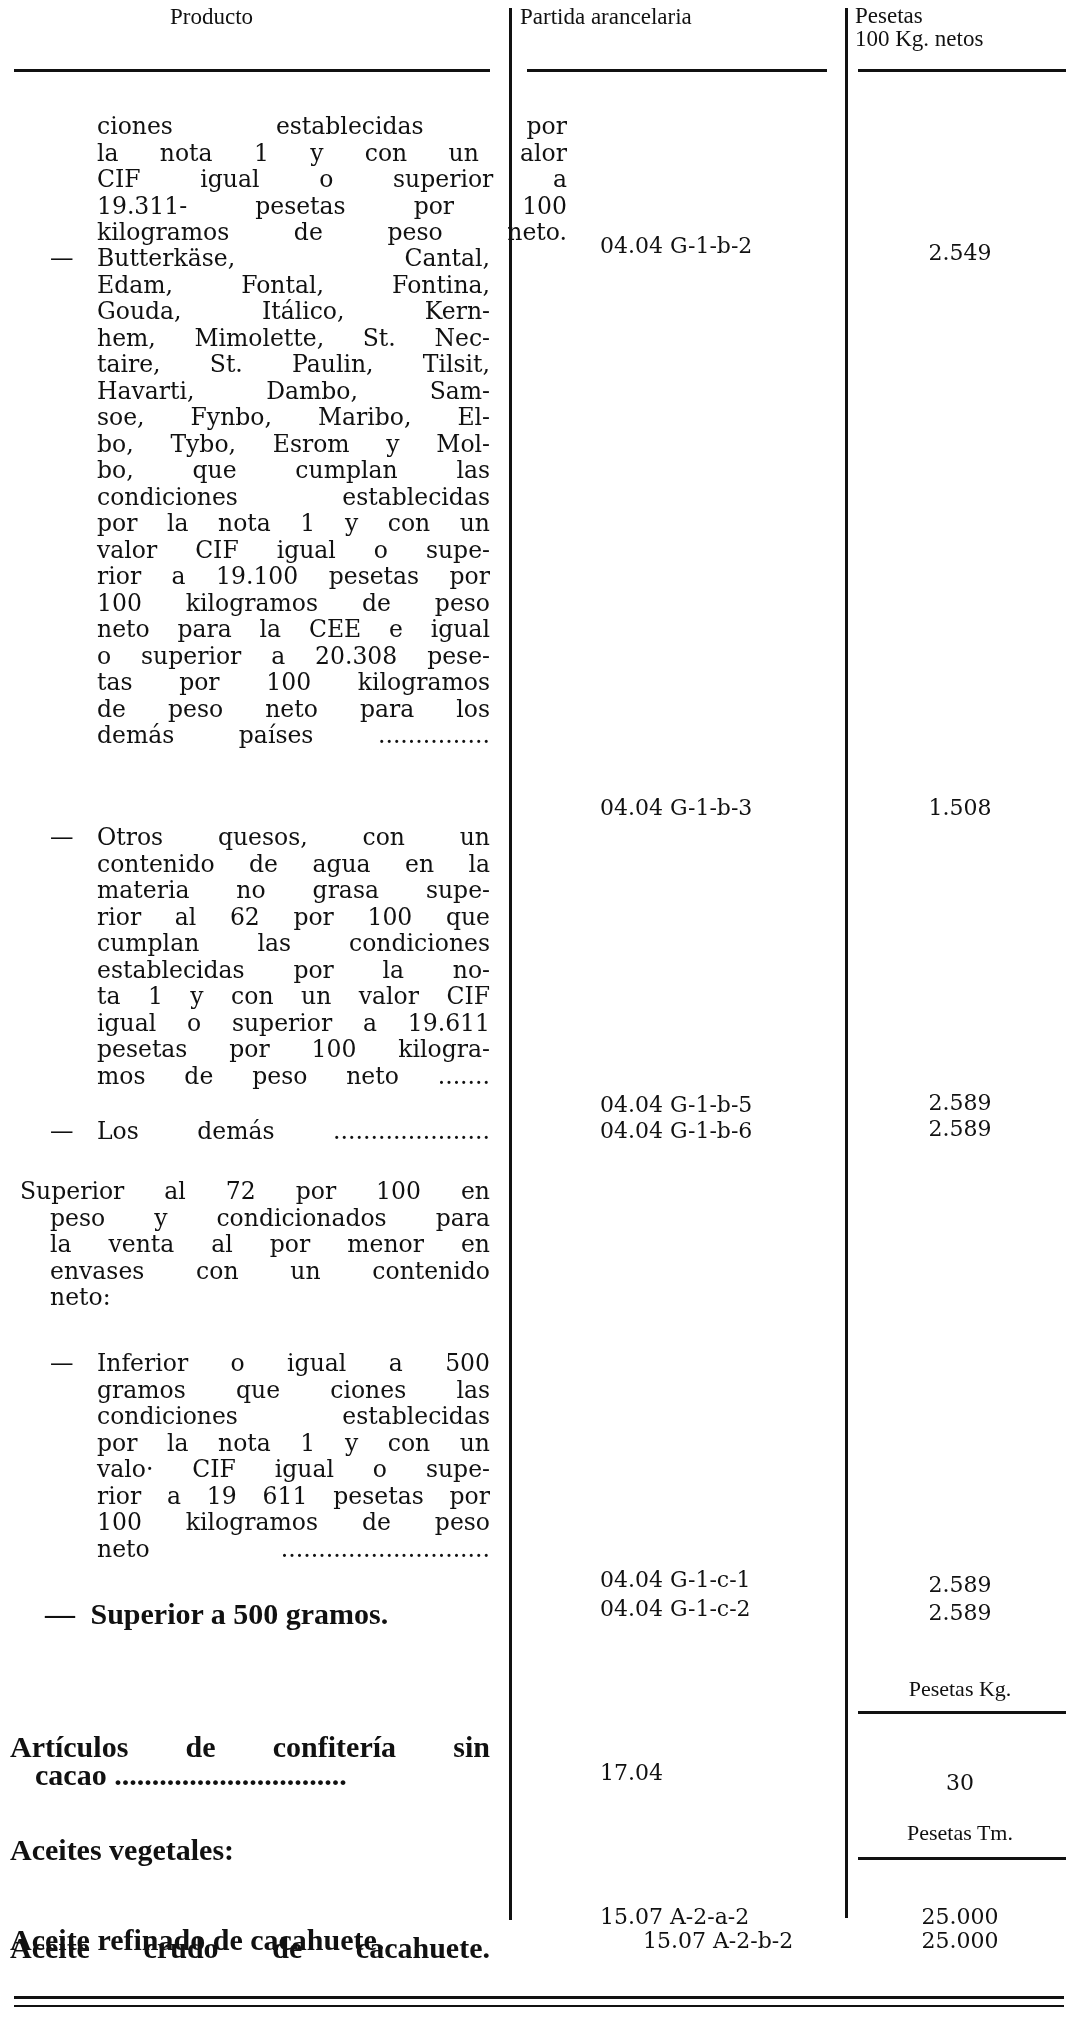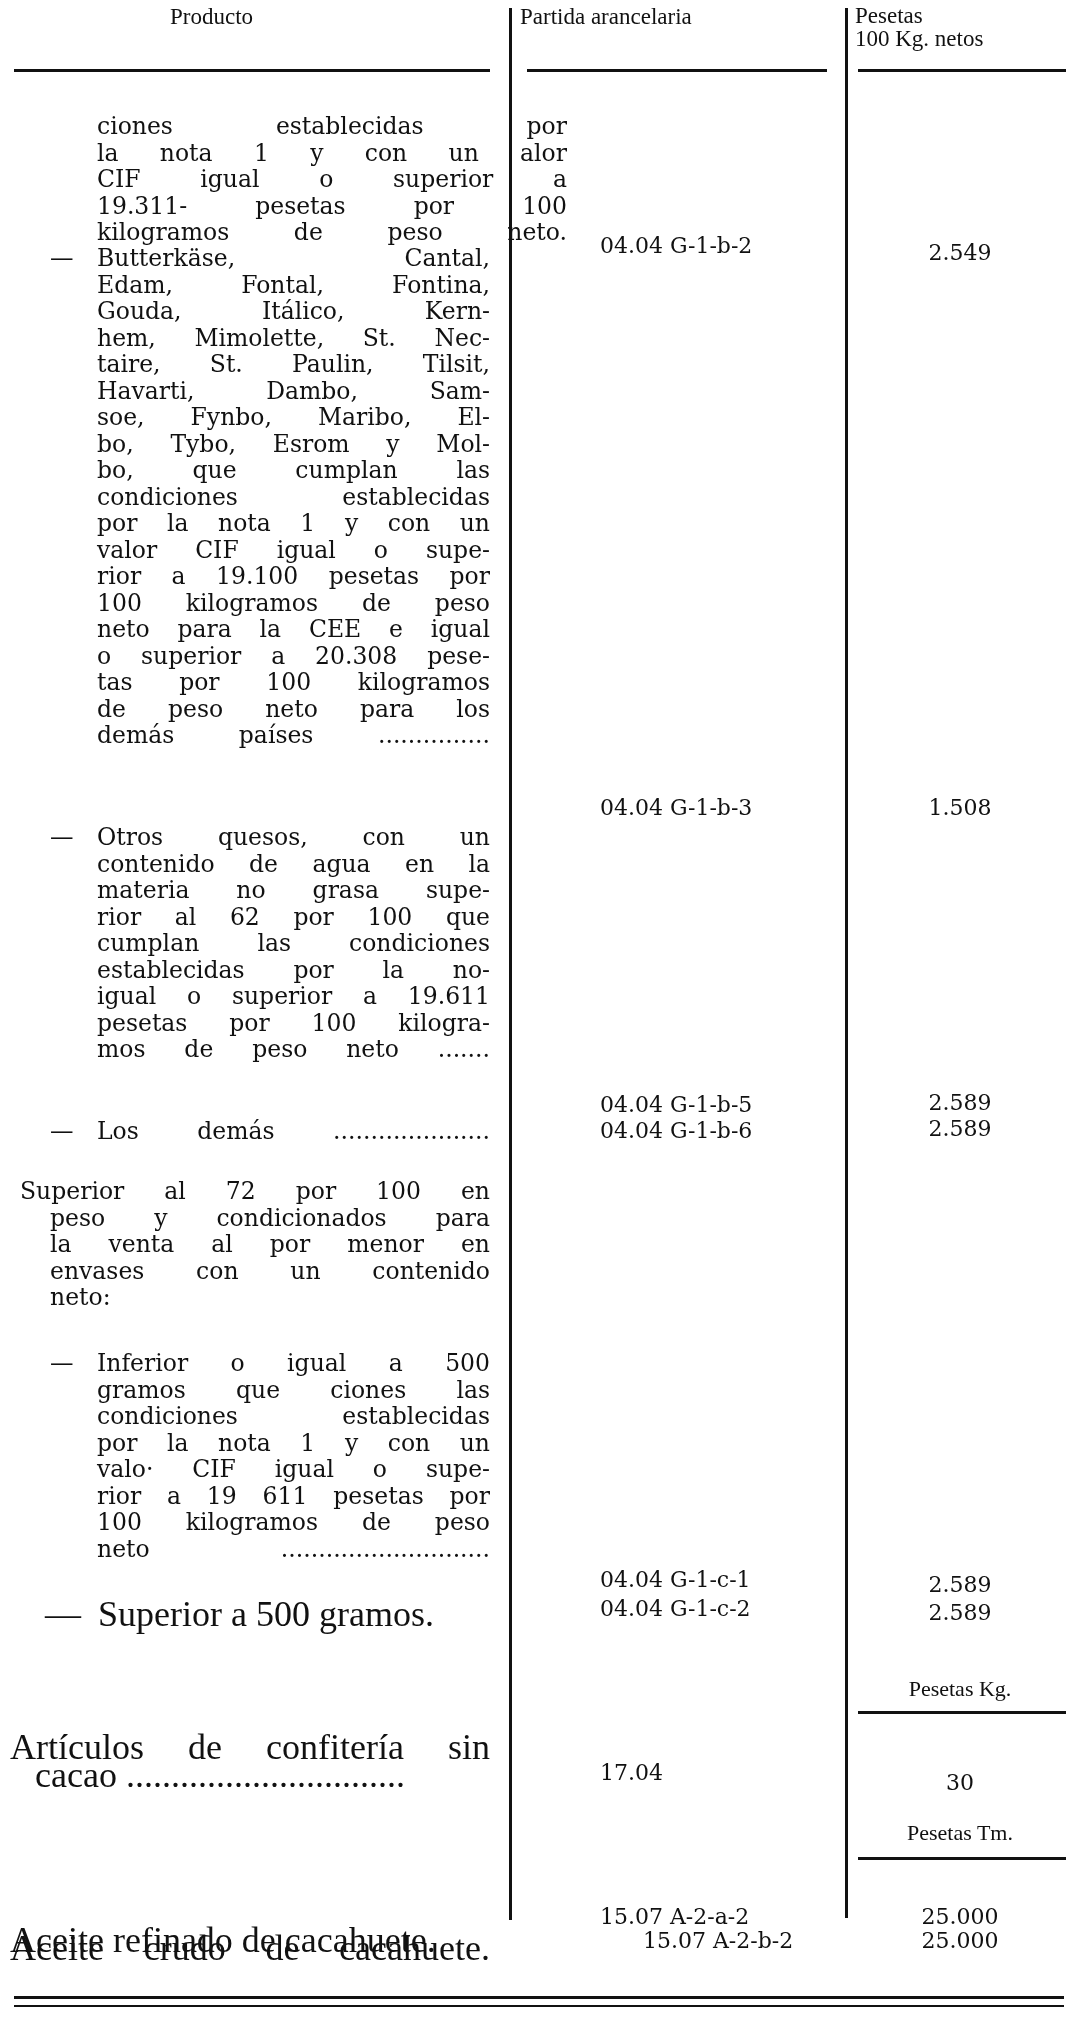--- a/index.html
+++ b/index.html
@@ -13,21 +13,21 @@
   .col1 { position: absolute; left: 20px; width: 470px; }
   .txt { font-family: "DejaVu Serif", serif; font-size: 23.5px; line-height: 26.5px; text-align: justify; text-align-last: left; }
   .line { display: block; white-space: nowrap; text-align: justify; text-align-last: justify; }
   .line.last { text-align-last: left; }
   .ind { padding-left: 77px; }
   .dash { position: absolute; left: 30px; }
 
   .code { position: absolute; left: 600px; width: 260px; font-family: "DejaVu Serif", serif; font-size: 22px; line-height: 25px; white-space: nowrap; }
   .val { position: absolute; left: 860px; width: 200px; text-align: center; font-family: "DejaVu Serif", serif; font-size: 22px; line-height: 25px; }
 
-  .cond-txt { font-family: "Liberation Serif", serif; font-size: 36px; line-height: 28px; }
+  .cond-txt { font-family: "Liberation Serif", serif; font-size: 30px; line-height: 28px; font-weight: bold; }
   .unit { position: absolute; left: 860px; width: 200px; text-align: center; font-family: "Liberation Serif", serif; font-size: 22px; }
 
   .bottom-rule { position: absolute; left: 14px; width: 1050px; height: 3px; background: #111; }
 </style>
 </head>
 <body>
 
 <div class="page">
 
   <div class="hdr" style="left:170px;width:200px;">Producto</div>
@@ -82,20 +82,21 @@
 
   <div class="col1 txt" style="top:824px;">
     <span class="dash" style="top:0;">—</span>
     <div class="ind">
       <span class="line">Otros quesos, con un</span>
       <span class="line">contenido de agua en la</span>
       <span class="line">materia no grasa supe-</span>
       <span class="line">rior al 62 por 100 que</span>
       <span class="line">cumplan las condiciones</span>
       <span class="line">establecidas por la no-</span>
+      <span class="line">ta 1 y con un valor CIF</span>
       <span class="line">igual o superior a 19.611</span>
       <span class="line">pesetas por 100 kilogra-</span>
       <span class="line">mos de peso neto .......</span>
     </div>
   </div>
   <div class="code" style="top:1092px;">04.04 G-1-b-5</div>
   <div class="val" style="top:1090px;">2.589</div>
 
   <div class="col1 txt" style="top:1118px;">
     <span class="dash" style="top:0;">—</span>
@@ -145,20 +146,21 @@
   <div class="col1 cond-txt" style="top:1733px;left:10px;width:480px;">
     <div style="text-align:justify;text-align-last:justify;">Artículos de confitería sin</div>
     <div style="padding-left:25px;white-space:nowrap;overflow:hidden;">cacao ...............................</div>
   </div>
   <div class="code" style="top:1760px;">17.04</div>
   <div class="val" style="top:1770px;">30</div>
 
   <div class="unit" style="top:1820px;">Pesetas Tm.</div>
   <div class="hdr-rule" style="left:858px;top:1857px;width:208px;"></div>
 
+  <div class="col1 cond-txt" style="top:1836px;left:10px;">Aceites vegetales:</div>
 
   <div class="col1 cond-txt" style="top:1898px;left:10px;width:480px;text-align:justify;text-align-last:justify;margin-top:36px;">Aceite crudo de cacahuete.</div>
   <div class="code" style="top:1904px;">15.07 A-2-a-2</div>
   <div class="val" style="top:1904px;">25.000</div>
 
   <div class="col1 cond-txt" style="top:1926px;left:10px;width:480px;">Aceite refinado de cacahuete.</div>
   <div class="code" style="top:1928px;margin-left:43px;">15.07 A-2-b-2</div>
   <div class="val" style="top:1928px;">25.000</div>
 
   <div class="bottom-rule" style="top:1996px;"></div>

